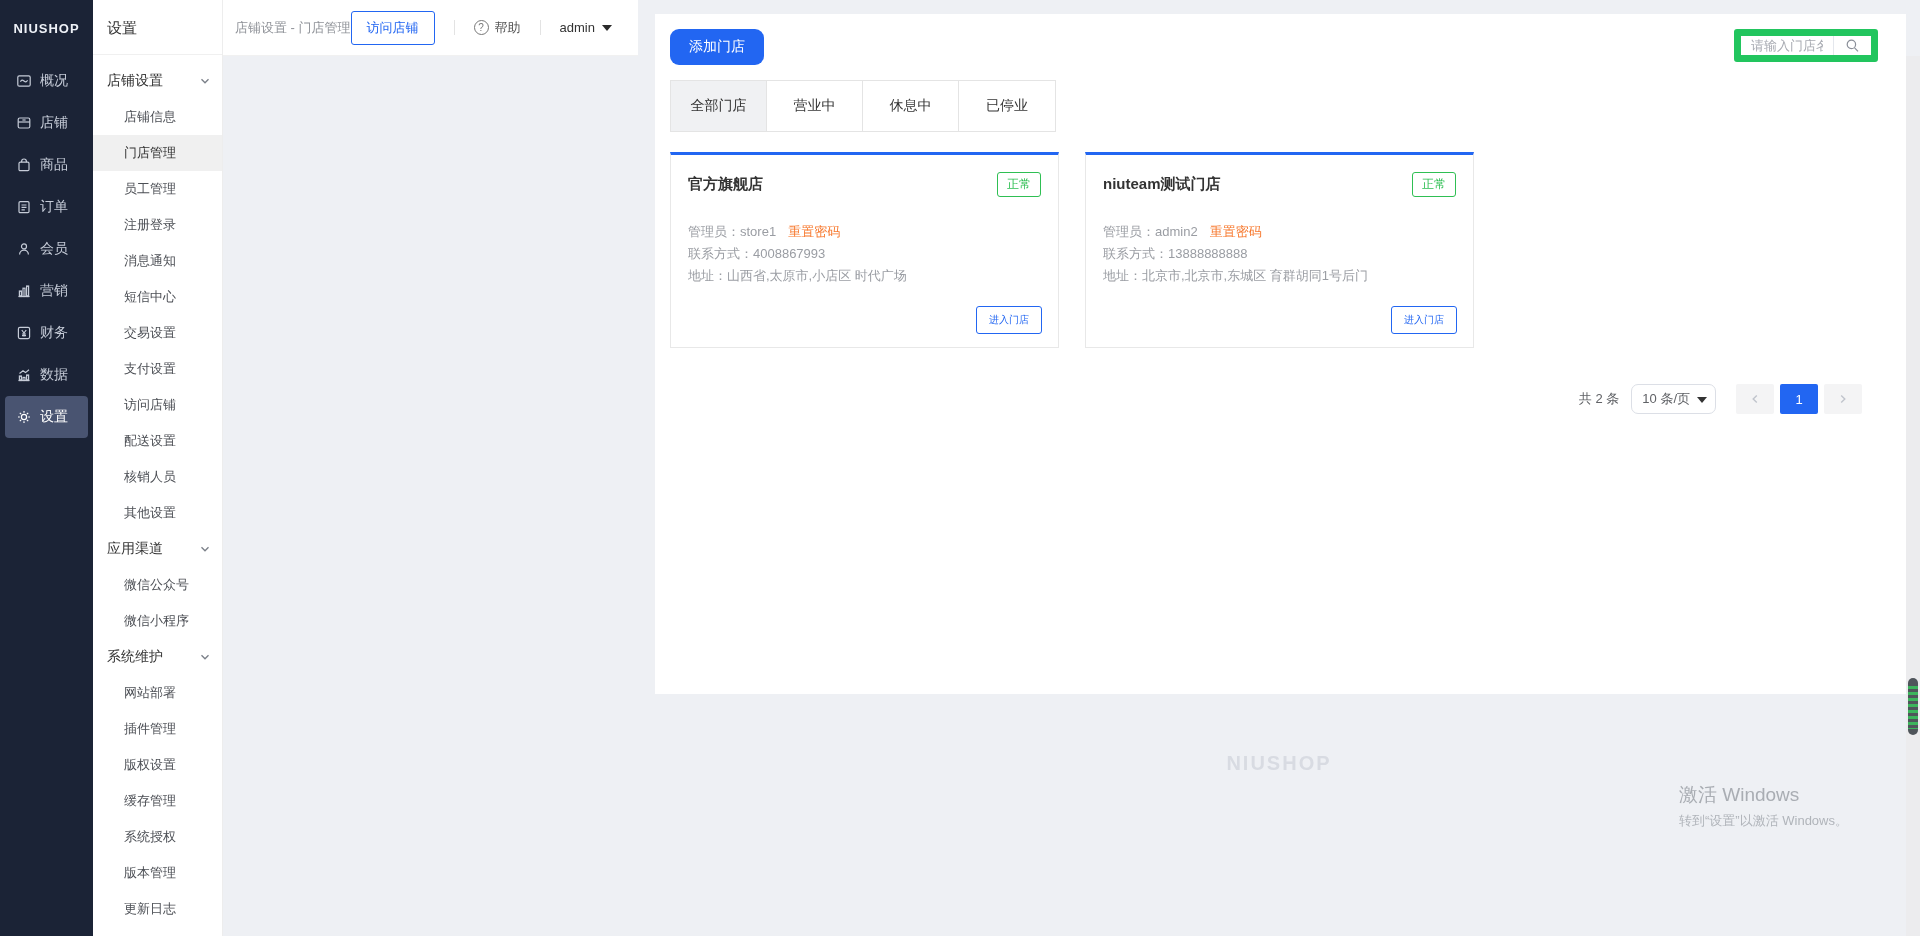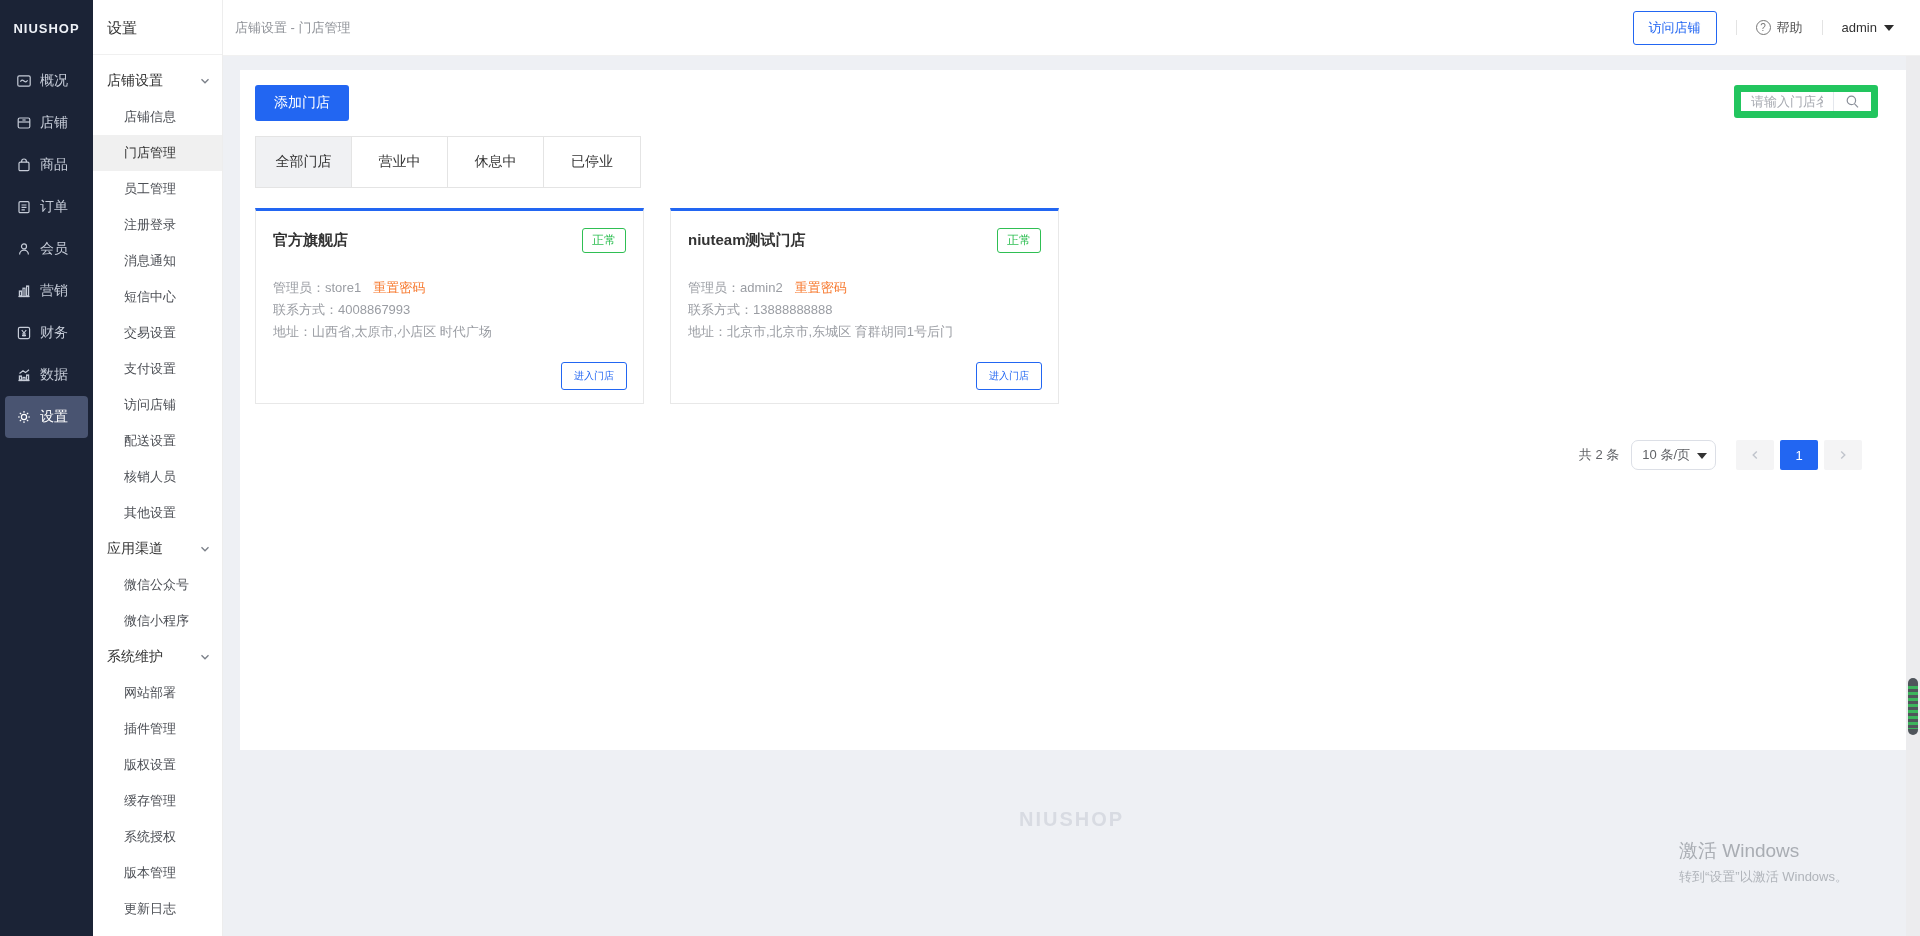--- a/index.html
+++ b/index.html
@@ -24,39 +24,39 @@
                        display:flex; flex-direction:column; }
   .snav-title { height:55px; line-height:55px; padding-left:14px; font-size:15px; color:#333;
                 border-bottom:1px solid #f0f0f0; }
   .snav-rows { flex:1; padding-top:8px; overflow:hidden; }
   .snav-row { height:36px; display:flex; align-items:center; padding-left:14px; padding-right:12px;
               color:#333; font-size:14px; cursor:pointer; }
   .snav-row .chev { margin-left:auto; display:flex; color:#7a7f88; }
   .snav-row.item { padding-left:31px; font-size:13px; color:#4c4f55; }
   .snav-row.item.active { background:#f0f0f0; color:#333; }
   
-  .main { flex:1; min-width:0; display:flex; flex-direction:column; }
+  .main { flex:1; min-width:0; display:flex; flex-direction:row; }
   .topbar { height:56px; background:#fff; border-bottom:1px solid #f1f1f1; display:flex;
             align-items:center; padding:0 26px 0 12px; flex-shrink:0; }
   .breadcrumb { color:#909399; font-size:13px; }
   .topbar-right { margin-left:auto; display:flex; align-items:center; }
   .visit-btn { border:1px solid #2266f2; color:#2266f2; background:#fff; border-radius:3px;
                padding:7px 15px; font-size:13px; cursor:pointer; }
   .tb-divider { width:1px; height:15px; background:#e3e3e3; margin:0 19px; }
   .help { display:flex; align-items:center; gap:6px; color:#555; font-size:13px; cursor:pointer; }
   .help-icon { width:15px; height:15px; border:1px solid #777; border-radius:50%; color:#777;
                display:flex; align-items:center; justify-content:center; font-size:10px; }
   .user { display:flex; align-items:center; gap:7px; color:#333; font-size:13px; cursor:pointer; }
   .caret-down { width:0; height:0; border-left:5px solid transparent; border-right:5px solid transparent;
                 border-top:6px solid #2b2b2b; }
   
   .content { flex:1; position:relative; background:#eef0f4; }
   .panel { position:absolute; left:17px; right:14px; top:14px; height:680px; background:#fff; padding:15px; }
   .panel-head { display:flex; justify-content:space-between; align-items:flex-start; }
-  .add-btn { background:#2266f2; color:#fff; border:none; border-radius:3px; padding:9px 19px;
+  .add-btn { background:#2266f2; color:#fff; border:none; border-radius:9px; padding:9px 19px;
              font-size:14px; cursor:pointer; }
   .search-box { width:144px; height:33px; border:7px solid #22c55e; border-radius:3px;
                 display:flex; align-items:center; overflow:hidden; margin-right:13px; }
   .search-box input { border:none; outline:none; flex:1; min-width:0; padding:0 10px; font-size:13px;
                       color:#333; font-family:inherit; }
   .search-box input::placeholder { color:#a8abb2; }
   .search-btn { width:38px; align-self:stretch; border-left:1px solid #e4e7ed; display:flex;
                 align-items:center; justify-content:center; color:#8a8f99; cursor:pointer; background:#fff; }
   .tabs { display:inline-flex; border:1px solid #e4e4e4; margin-top:15px; }
   .tab { width:96px; height:50px; display:flex; align-items:center; justify-content:center;

